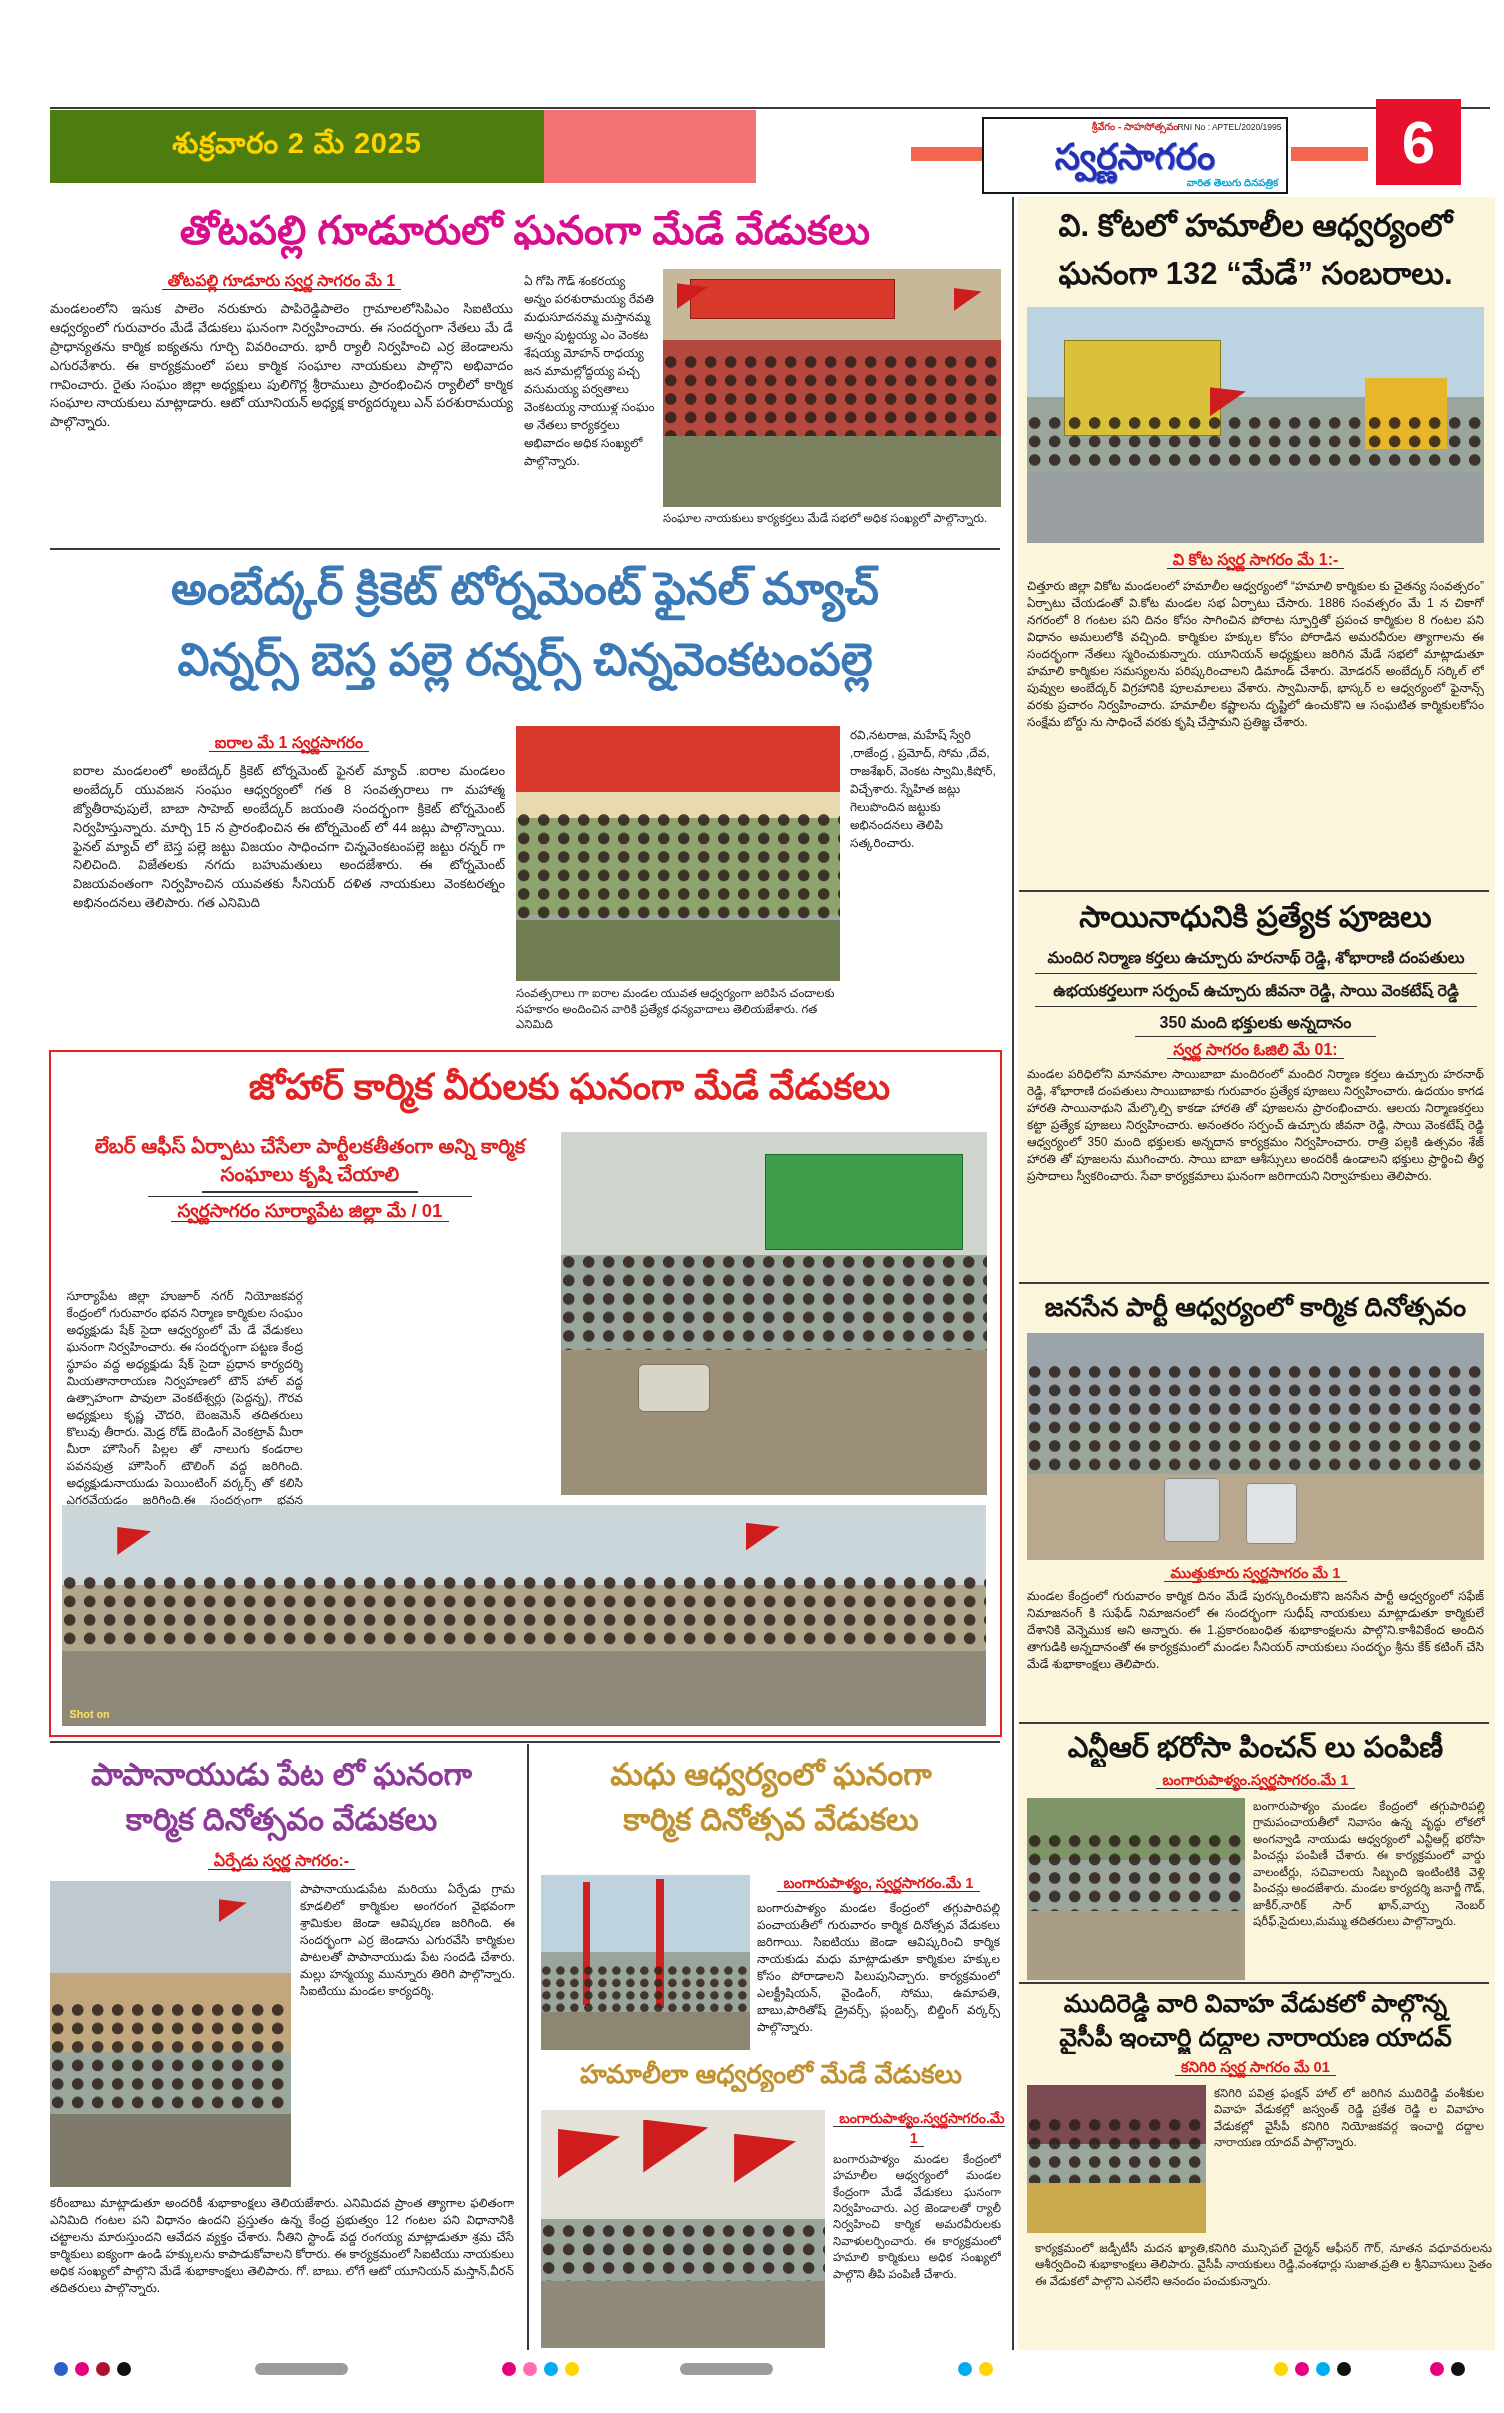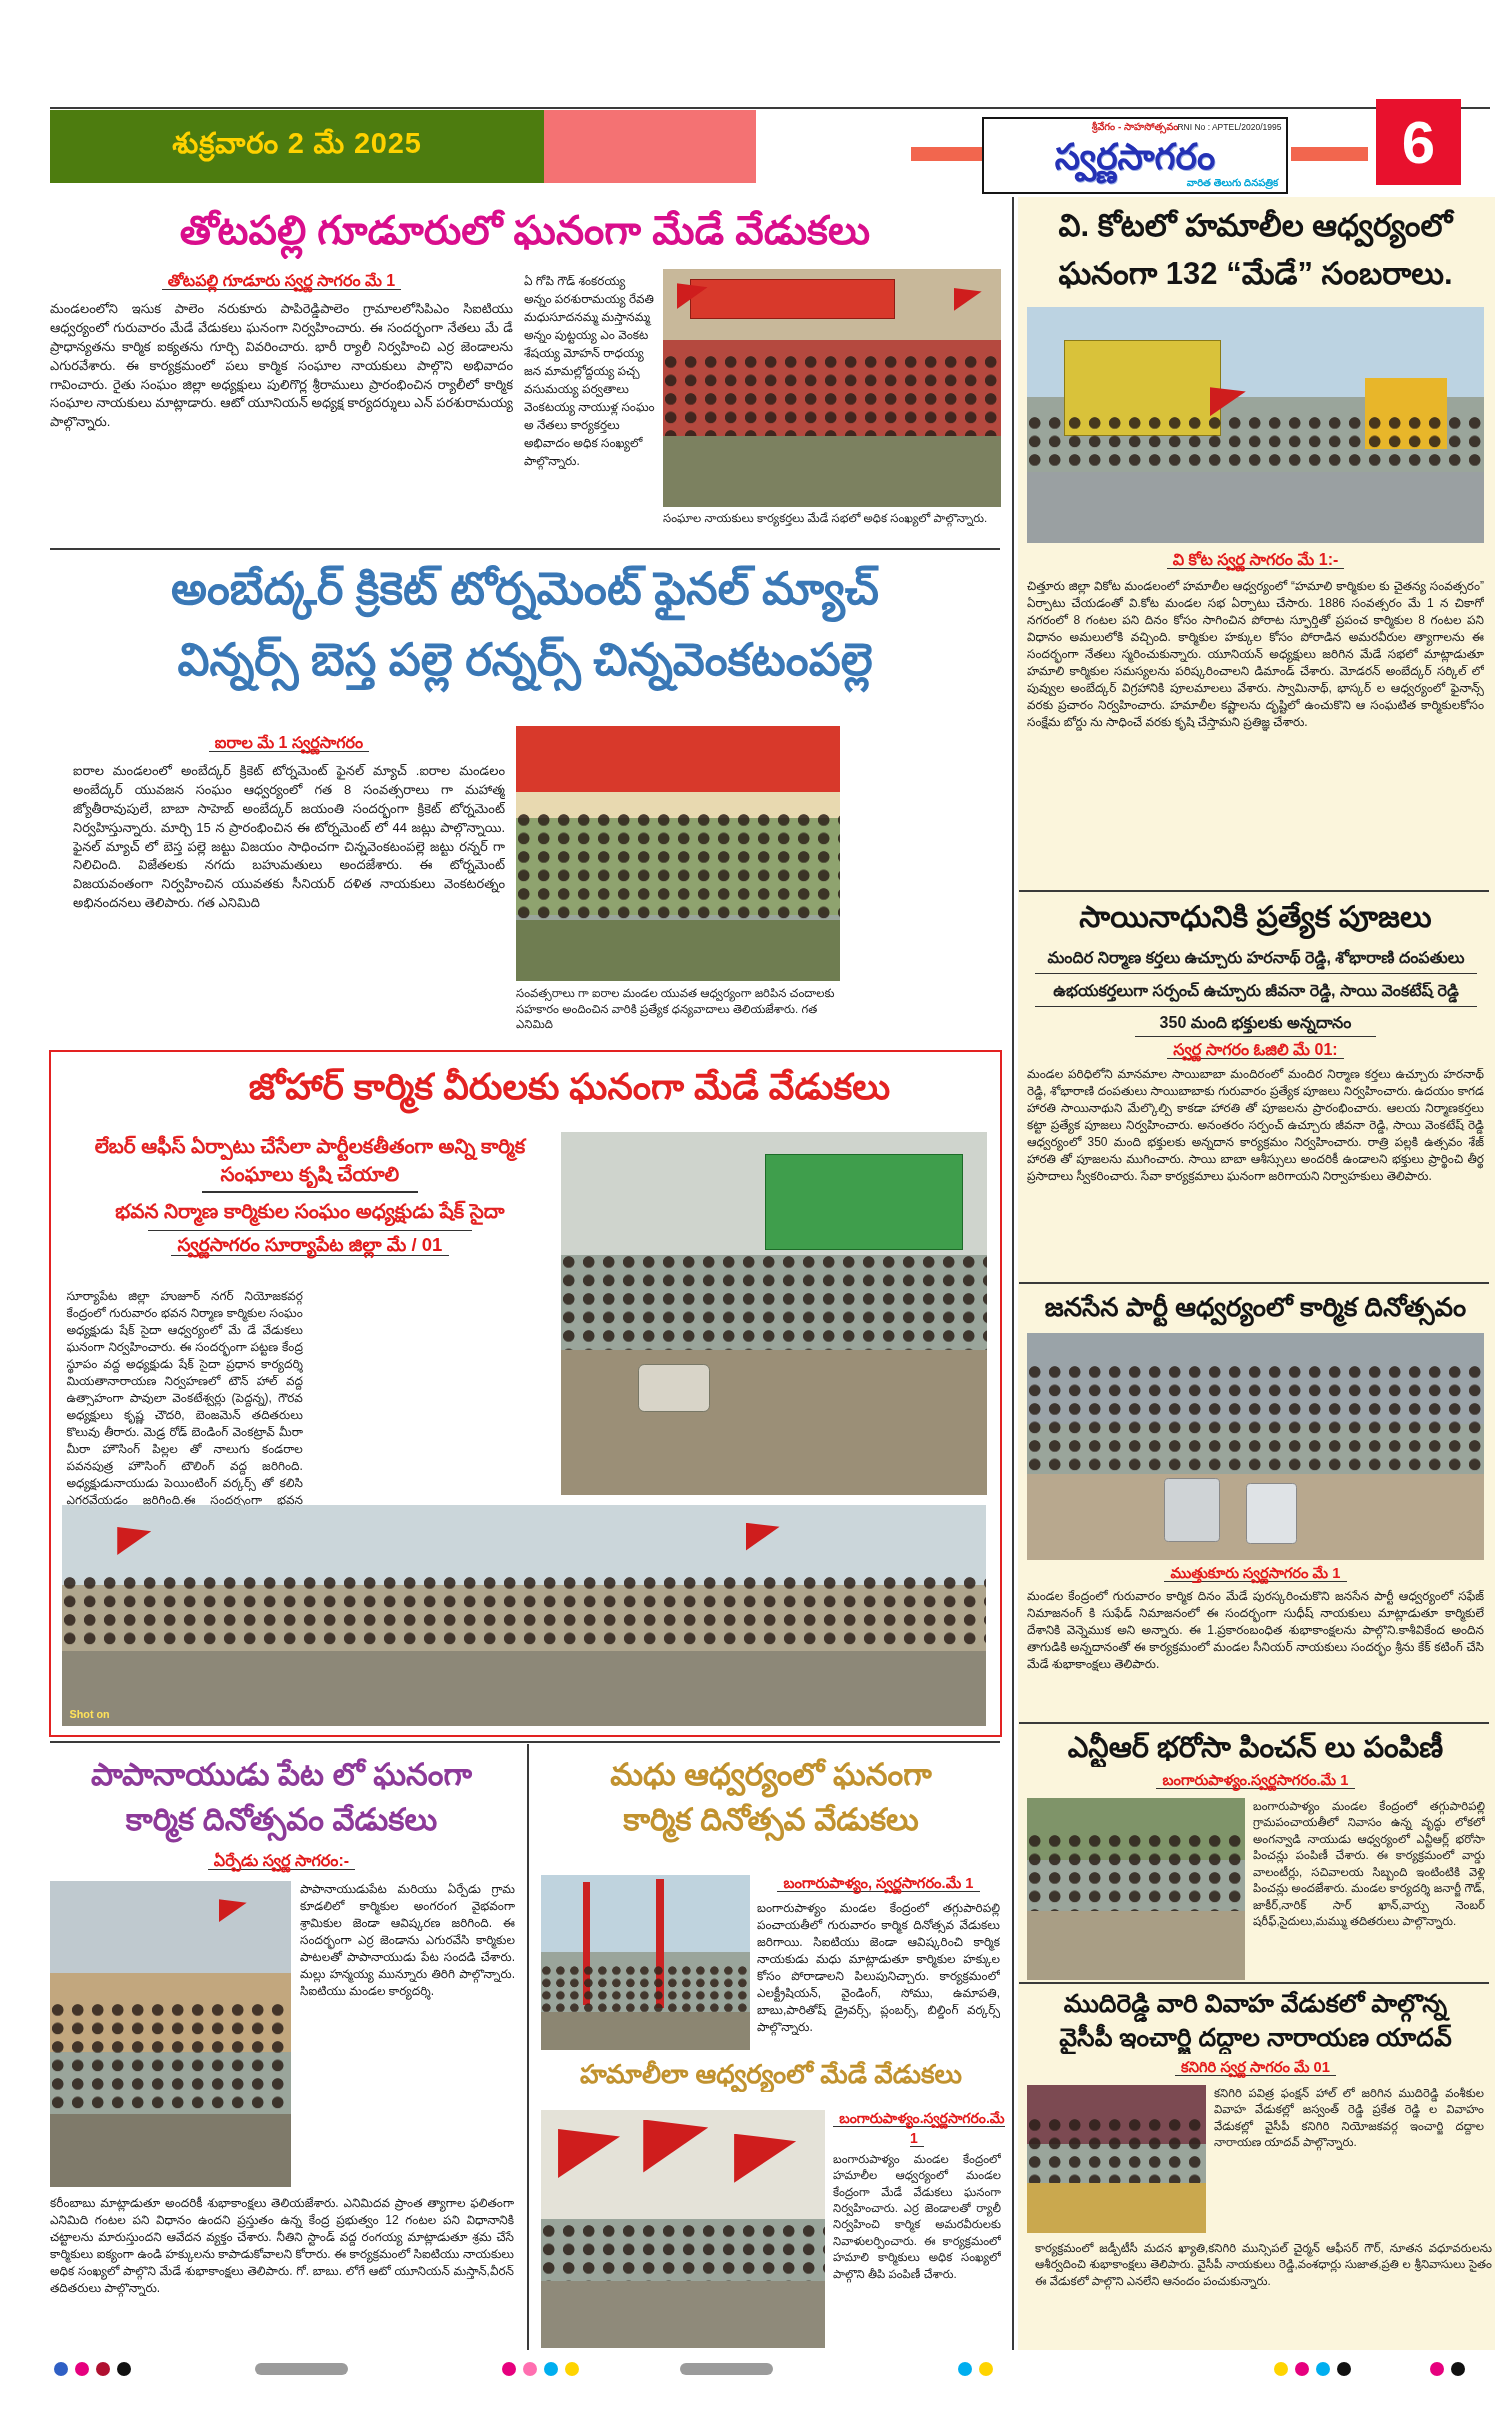--- a/index.html
+++ b/index.html
@@ -113,28 +113,28 @@
 
   <div class="photo" style="left:516px;top:726px;width:324px;height:255px;">
     <div class="band" style="left:0;top:0;width:100%;height:26%;background:#d8392b;"></div>
     <div class="band" style="left:0;top:26%;width:100%;height:10%;background:#e8d9b0;"></div>
     <div class="band" style="left:0;top:36%;width:100%;height:38%;background:#8fa36f;"></div>
     <div class="band heads" style="left:0;top:34%;width:100%;height:42%;"></div>
     <div class="band" style="left:0;top:76%;width:100%;height:24%;background:#6f7d51;"></div>
   </div>
   <div class="abs caption" style="left:516px;top:985px;width:324px;height:57px;">సంవత్సరాలు గా ఐరాల మండల యువత ఆధ్వర్యంగా జరిపిన చందాలకు సహకారం అందించిన వారికి ప్రత్యేక ధన్యవాదాలు తెలియజేశారు. గత ఎనిమిది</div>
 
+  <div class="abs names" style="left:850px;top:726px;width:151px;height:314px;">రవి,నటరాజ, మహేష్ స్వేరి ,రాజేంద్ర , ప్రమోద్, సోమ ,దేవ, రాజశేఖర్, వెంకట స్వామి,కిషోర్, విచ్చేశారు. స్నేహిత జట్లు గెలుపొందిన జట్టుకు అభినందనలు తెలిపి సత్కరించారు.</div>
 
   <div class="abs redbox" style="left:49px;top:1050px;width:953px;height:687px;">
     <div class="hl hl-redbox" style="width:100%;height:66px;margin-top:4.6px;">జోహార్ కార్మిక వీరులకు ఘనంగా మేడే వేడుకలు</div>
 
     <div class="abs" style="left:15.4px;top:80px;width:487px;height:151px;">
       <div class="subhead" style="font-size:20px;line-height:28px;">లేబర్ ఆఫీస్ ఏర్పాటు చేసేలా పార్టీలకతీతంగా అన్ని కార్మిక సంఘాలు కృషి చేయాలి</div>
       <div class="subrule" style="width:216px;"></div>
-      <div class="subhead" style="font-size:20px;line-height:31px;">భవన నిర్మాణ కార్మికుల సంఘం అధ్యక్షుడు షేక్ సైదా</div>
       <div class="subrule" style="width:324px;"></div>
       <div class="dateline" style="font-size:18.5px;"><span class="u">స్వర్ణసాగరం సూర్యాపేట జిల్లా మే / 01</span></div>
     </div>
 
     <div class="abs" style="left:15.4px;top:236px;width:487px;height:207px;column-count:2;column-gap:14px;">
       <div class="body-sm">సూర్యాపేట జిల్లా హుజూర్ నగర్ నియోజకవర్గ కేంద్రంలో గురువారం భవన నిర్మాణ కార్మికుల సంఘం అధ్యక్షుడు షేక్ సైదా ఆధ్వర్యంలో మే డే వేడుకలు ఘనంగా నిర్వహించారు. ఈ సందర్భంగా పట్టణ కేంద్ర స్థూపం వద్ద అధ్యక్షుడు షేక్ సైదా ప్రధాన కార్యదర్శి మియతానారాయణ నిర్వహణలో టౌన్ హాల్ వద్ద ఉత్సాహంగా పావులా వెంకటేశ్వర్లు (పెద్దన్న), గౌరవ అధ్యక్షులు కృష్ణ చౌదరి, బెంజమెన్ తదితరులు కొలువు తీరారు. మెడ్ర రోడ్ బెండింగ్ వెంకట్రావ్ మీరా మీరా హౌసింగ్ పిల్లల తో నాలుగు కండరాల పవనపుత్ర హౌసింగ్ టౌలింగ్ వద్ద జరిగింది. అధ్యక్షుడునాయుడు పెయింటింగ్ వర్కర్స్ తో కలిసి ఎగరవేయడం జరిగింది.ఈ సందర్భంగా భవన నిర్మాణ కార్మిక సంఘం అధ్యక్షుడు షేక్ సైదా మాట్లాడుతూ ప్రపంచ కార్మికులందరికీ మేడే శుభాకాంక్షలు తెలిపారు. అన్ని కార్మిక సంఘాలు పార్టీలకతీతంగా ఐక్యంగా ఉండి లేబర్ ఆఫీస్ ఏర్పాటుకు కృషి చేయాలన్నారు. హమాలీ, ఆటో, రిక్షా కార్మికులు గురువారం ఉత్సవంలో పాల్గొని తీపి పంపిణీ చేశారు. లేబర్ కార్మిక సభలను ఘనంగా చేయాలన్నారు. మే డే కార్యక్రమంలో షేక్ నాగుల్ మీరా,దావూద్, టి. వెంకటేశ్వర్లు, కె. తిరుపతయ్య, ఆర్.వి. కిషన్,రాడ్ బెండింగ్ సైదులు తదితరులు పాల్గొన్నారు.</div>
     </div>
 
     <div class="photo" style="left:510px;top:80px;width:426px;height:363px;">
       <div class="band" style="left:0;top:0;width:100%;height:34%;background:#cfd4cd;"></div>

